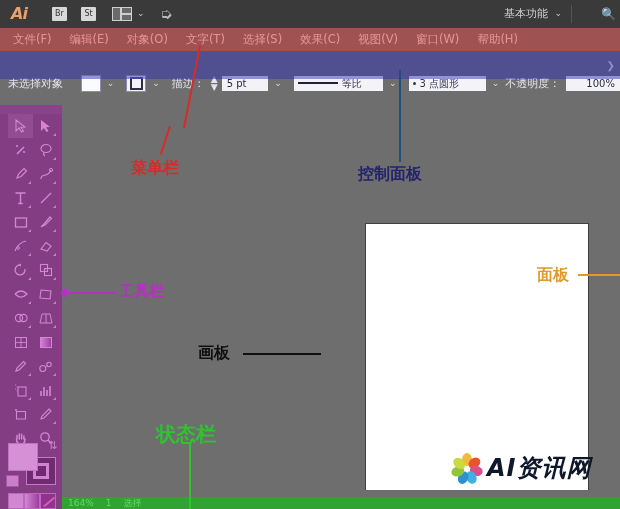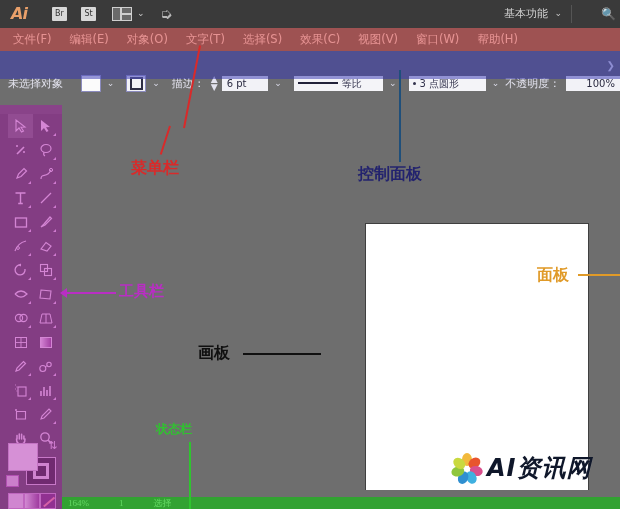--- a/index.html
+++ b/index.html
@@ -91,21 +91,21 @@
   .minisw{position:absolute;left:-2px;top:32px;width:11px;height:10px;background:#e8dbe8;border:1px solid #b37ab3;}
   .botswatches{position:absolute;left:8px;top:388px;width:50px;height:16px;display:flex;}
   .bsw{width:16px;height:16px;border:1px solid #cfa8cf;box-sizing:border-box;}
   .bsw.a{background:#f3eaf3;} .bsw.b{background:linear-gradient(90deg,#f6f0f6,#8d4f8d);}
   .bsw.c{background:#6f3a6f;position:relative;}
   .bsw.c:after{content:"";position:absolute;left:1px;top:7px;width:14px;height:1.5px;background:#ff9b9b;transform:rotate(-40deg);}
 
   
   .statusbar{position:absolute;left:62px;top:497px;width:558px;height:12px;background:#4a4a4a;}
   .statusbar .tint{position:absolute;inset:0;background:rgba(40,200,40,.70);}
-  .status-inner{position:absolute;inset:0;display:flex;align-items:center;gap:30px;padding-left:6px;font-family:Liberation Serif, serif;}
+  .status-inner{position:absolute;inset:0;display:flex;align-items:center;gap:12px;padding-left:6px;}
   .status-inner span{color:#eafbea;font-size:9px;white-space:nowrap;}
   .sb-topline{position:absolute;left:62px;top:490px;width:558px;height:7px;background:#6e6e6e;}
 
   
   .anno{position:absolute;font-weight:bold;white-space:nowrap;}
   .line{position:absolute;}
 
   #anno-menubar{left:131px;top:158px;font-size:16px;color:#d92a2a;}
   #line-menubar{left:169px;top:126px;width:2px;height:30px;background:#d92a2a;transform:rotate(18deg);transform-origin:top center;}
   #line-menubar-up{left:183px;top:44px;width:2px;height:84px;background:#d92a2a;transform:rotate(11deg);transform-origin:bottom center;}
@@ -117,21 +117,21 @@
   #line-toolbar{left:64px;top:292px;width:52px;height:2px;background:#b92ec4;}
   #arrow-toolbar{left:60px;top:288px;width:0;height:0;border-top:5px solid transparent;
                  border-bottom:5px solid transparent;border-right:7px solid #b92ec4;}
 
   #anno-panel{left:537px;top:265px;font-size:16px;color:#e09a28;}
   #line-panel{left:578px;top:274px;width:42px;height:2px;background:#e09a28;}
 
   #anno-artboard{left:198px;top:343px;font-size:16px;color:#101010;}
   #line-artboard{left:243px;top:353px;width:78px;height:2px;background:#101010;}
 
-  #anno-status{left:156px;top:421px;font-size:12px;color:#2fc42f;}
+  #anno-status{left:156px;top:421px;font-size:20px;color:#2fc42f;}
   #line-status{left:189px;top:442px;width:2px;height:67px;background:#2fc42f;}
 
   
   .watermark{position:absolute;left:452px;top:452px;width:160px;height:32px;
              display:flex;align-items:center;gap:5px;}
   .wm-text{color:#0f172a;font-size:24px;font-weight:bold;font-style:italic;letter-spacing:1px;
            text-shadow:0 1px 0 rgba(255,255,255,.18);}
   .wm-flower{position:relative;width:30px;height:30px;}
   .wm-flower i{position:absolute;left:10px;top:3px;width:10px;height:13px;border-radius:50%;
                transform-origin:50% 100%;display:block;}
@@ -173,21 +173,21 @@
     <div class="optrow">
       <div class="opt-text">未选择对象</div>
       <div class="swatch"></div>
       <div class="mini-chev">⌄</div>
       <div class="strokebox">
           <i></i>
         </div>
       <div class="mini-chev">⌄</div>
       <div class="opt-text lbl-stroke">描边：</div>
       <div class="stepper">▲<br>▼</div>
-      <div class="ptfield">6 pt</div>
+      <div class="ptfield">5 pt</div>
       <div class="mini-chev">⌄</div>
       <div class="profbox">
         <i class="profline"></i>
         <span>等比</span>
       </div>
       <div class="mini-chev">⌄</div>
       <div class="brushbox">
         <i class="dotm"></i>
         <span>3 点圆形</span>
       </div>

